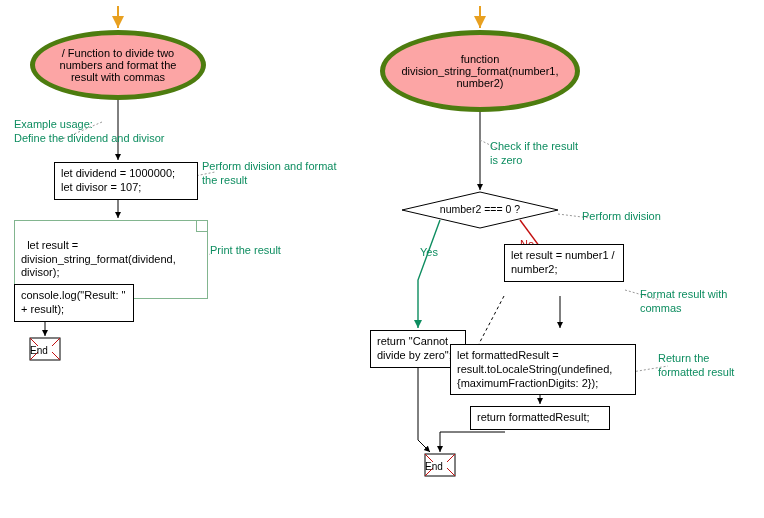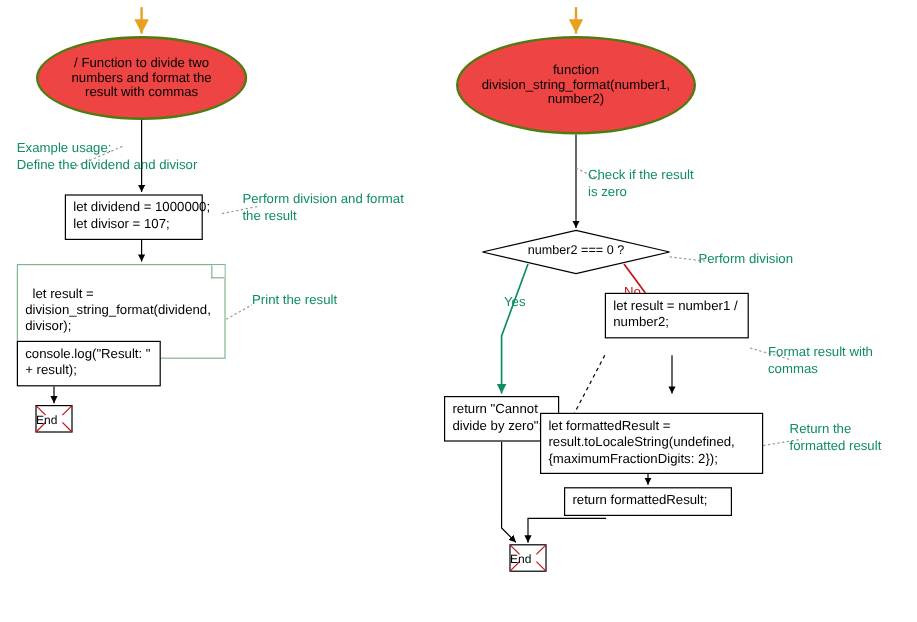--- a/index.html
+++ b/index.html
@@ -10,23 +10,23 @@
     background: #fff;
     width: 764px;
     height: 518px;
     position: relative;
   }
   .node {
     position: absolute;
     box-sizing: border-box;
   }
   .ellipse {
-    border: 2px solid #4d7c0f;
+    border: 5px solid #4d7c0f;
     border-radius: 50%;
-    background: #ef4444;
+    background: #fca5a5;
     display: flex;
     align-items: center;
     justify-content: center;
     text-align: center;
     padding: 8px 14px;
   }
   .rect {
     border: 1px solid #000;
     background: #fff;
     padding: 4px 6px;
@@ -156,26 +156,26 @@
   <polygon points="480,192 558,210 480,228 402,210" fill="#fff" stroke="#000"></polygon>
 </svg>
 
 <div class="node ellipse" style="left:30px; top:30px; width:176px; height:70px;">
   <span>/ Function to divide two numbers and format the result with commas</span>
 </div>
 
 <div class="annotation" style="left:14px; top:118px; white-space:pre;">Example usage:
 Define the dividend and divisor</div>
 
-<div class="node rect" style="left:54px; top:162px; width:115px; white-space:pre;">let dividend = 1000000;
+<div class="node rect" style="left:54px; top:162px; width:144px; white-space:pre;">let dividend = 1000000;
 let divisor = 107;</div>
 
 <div class="annotation" style="left:202px; top:160px; width:150px;">Perform division and format the result</div>
 
-<div class="node rect-note" style="left:14px; top:220px; width:174px; white-space:pre-wrap;">
+<div class="node rect-note" style="left:14px; top:220px; width:194px; white-space:pre-wrap;">
   <span>let result = division_string_format(dividend, divisor);</span>
   <div class="folded-corner"></div>
 </div>
 
 <div class="annotation" style="left:210px; top:244px;">Print the result</div>
 
 <div class="node rect" style="left:14px; top:284px; width:120px; white-space:pre-wrap;">console.log("Result: " + result);</div>
 
 <div class="end-box" style="left:30px; top:338px;">
   <span>End</span>

